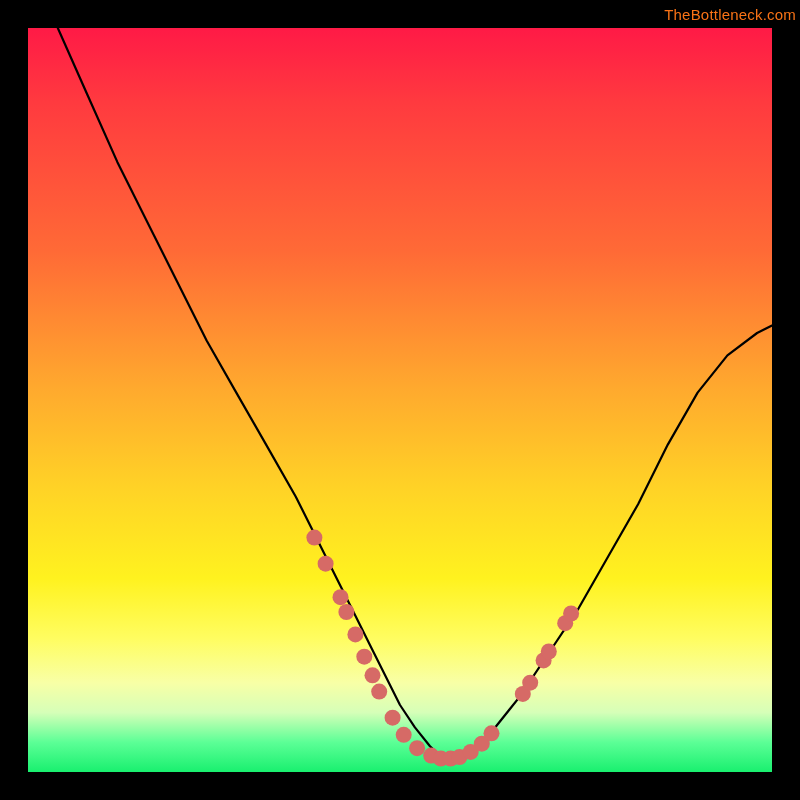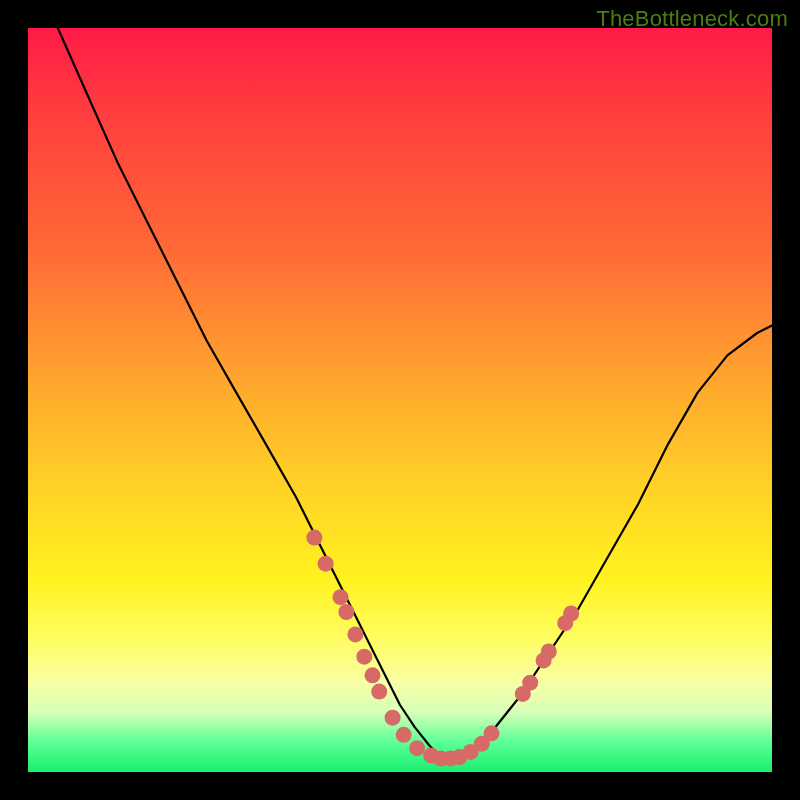--- a/index.html
+++ b/index.html
@@ -42,23 +42,23 @@
     );
   }
   .svg-layer {
     position: absolute;
     left: 0;
     top: 0;
   }
   .watermark {
     position: absolute;
     top: 6px;
-    right: 12px;
-    color: #4d7c0f;
-    font-size: 22px;
+    right: 4px;
+    color: #f97316;
+    font-size: 15px;
     font-weight: 500;
     letter-spacing: 0.2px;
     user-select: none;
   }
 </style>
 </head>
 <body>
 
 <div class="frame">
   <div class="plot">

